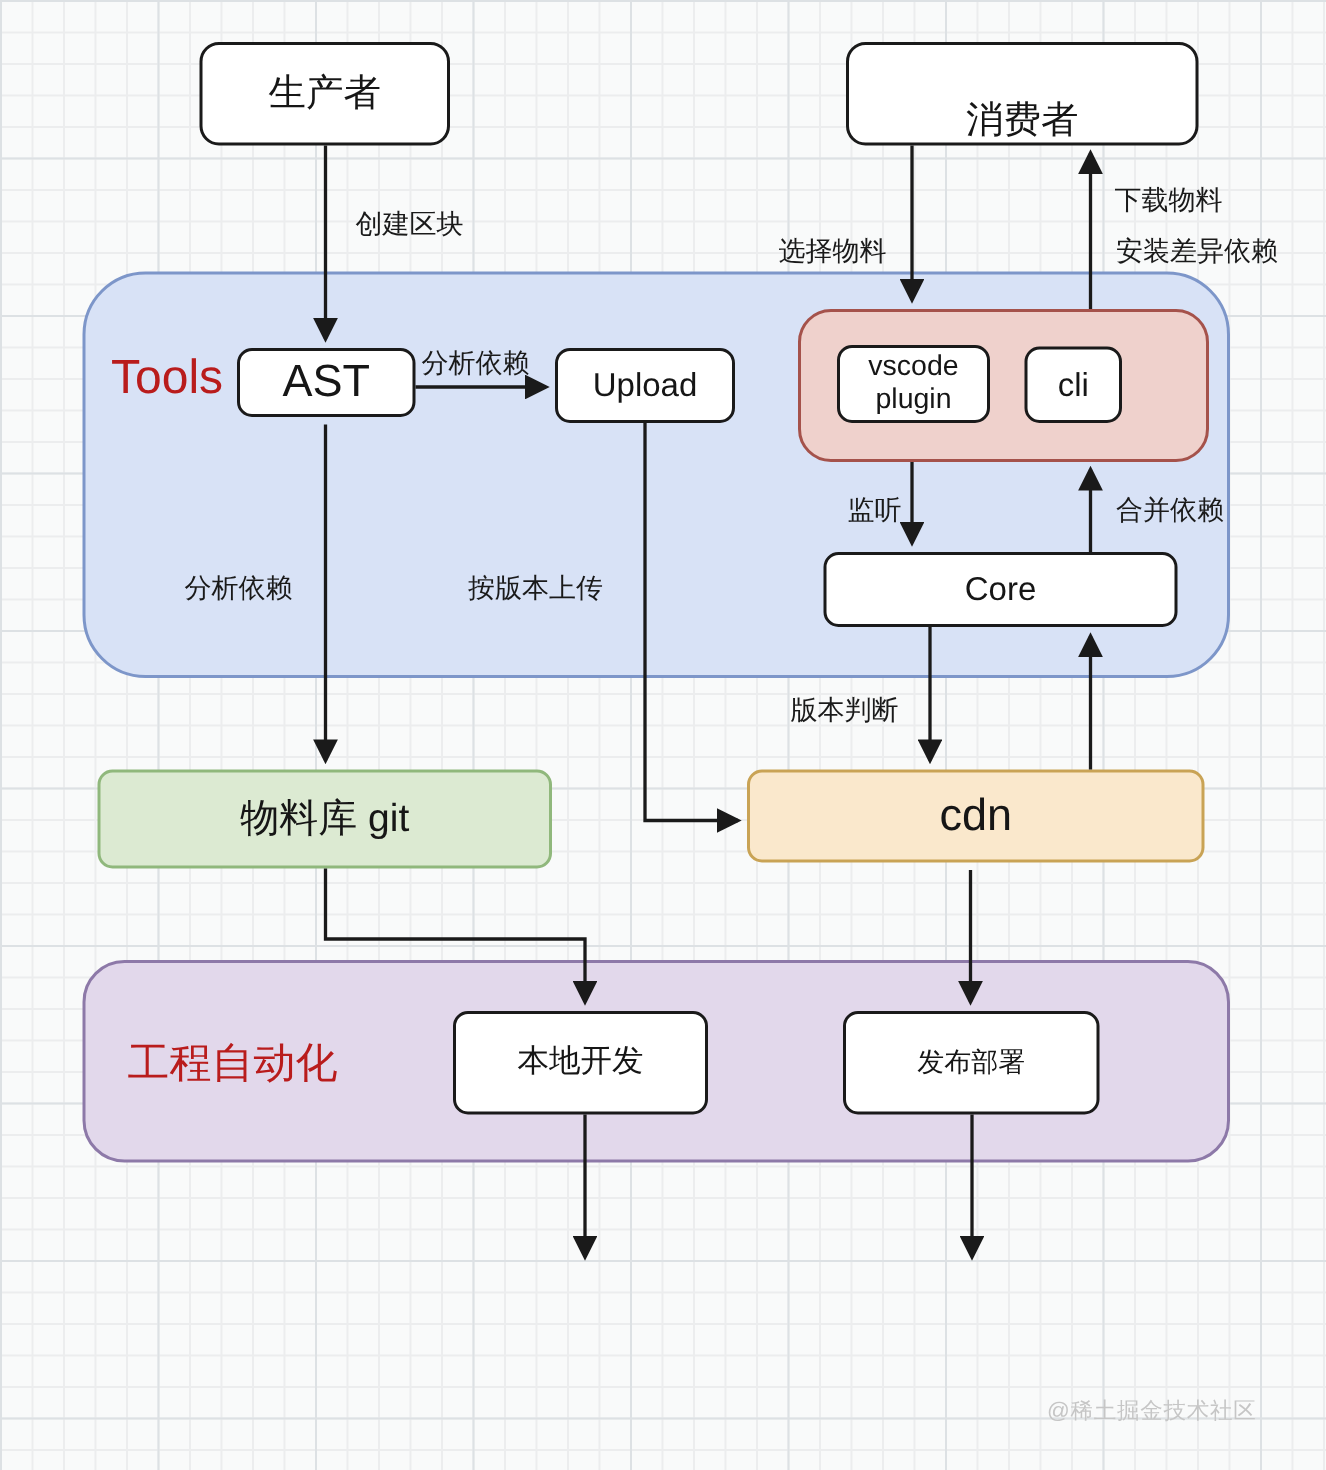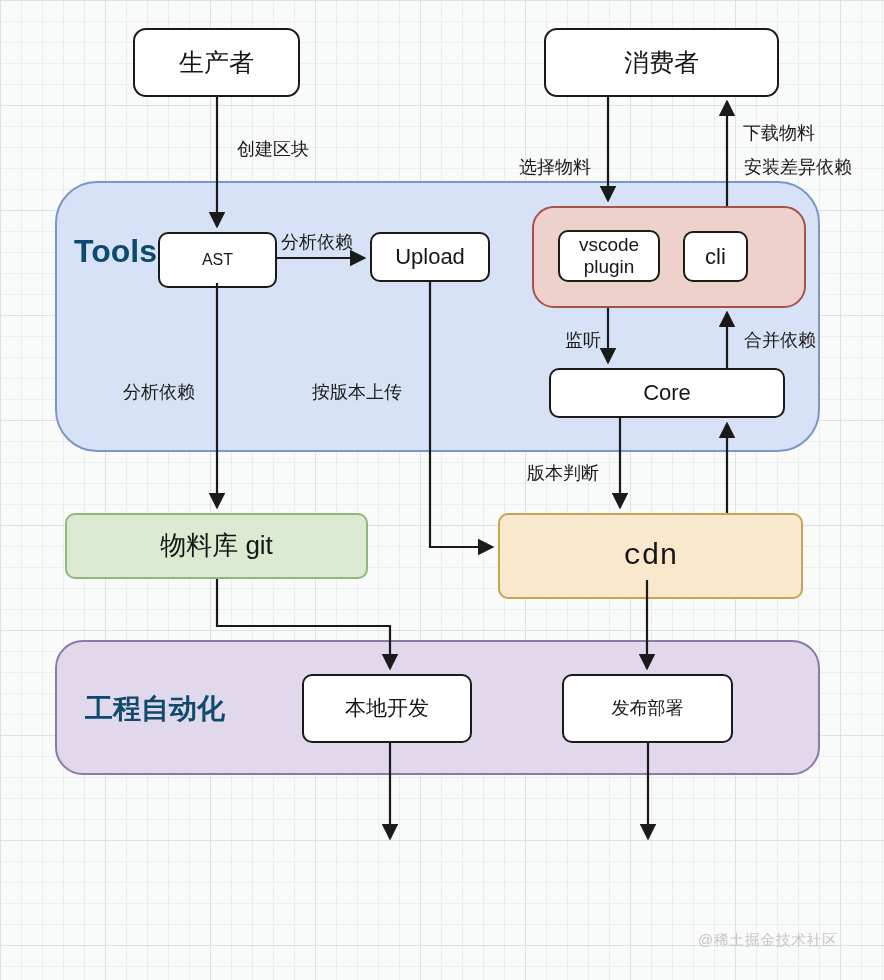--- a/index.html
+++ b/index.html
@@ -20,38 +20,38 @@
     background:#d8e2f6;border:2px solid #7d96c9;border-radius:42px;
   }
   .group-plugins{
     left:532px;top:206px;width:274px;height:102px;
     background:#efd1cc;border:2px solid #a5524b;border-radius:22px;
   }
   .group-automation{
     left:55px;top:640px;width:765px;height:135px;
     background:#e2d8eb;border:2px solid #8d79a8;border-radius:28px;
   }
-  .group-label{position:absolute;white-space:nowrap;color:#0c4a6e;font-weight:bold;}
+  .group-label{position:absolute;white-space:nowrap;color:#b91c1c;}
   .tools-label{left:17px;top:50px;font-size:32px;}
   .automation-label{left:28px;top:48px;font-size:28px;}
   .node{
     position:absolute;box-sizing:border-box;background:#ffffff;
     border:2px solid #1a1a1a;border-radius:10px;
     display:flex;align-items:center;justify-content:center;text-align:center;
     line-height:1.15;
   }
   .n-producer{left:133px;top:28px;width:167px;height:69px;border-radius:13px;font-size:25px;}
-  .n-consumer{left:544px;top:28px;width:235px;height:69px;border-radius:13px;font-size:25px;}
-  .n-ast{left:158px;top:232px;width:119px;height:56px;font-size:16px;}
+  .n-consumer{left:564px;top:28px;width:235px;height:69px;border-radius:13px;font-size:25px;align-items:flex-end;}
+  .n-ast{left:158px;top:232px;width:119px;height:46px;font-size:30px;}
   .n-upload{left:370px;top:232px;width:120px;height:50px;font-size:22px;}
   .n-vscode{left:558px;top:230px;width:102px;height:52px;font-size:19px;padding:18px 10px;}
   .n-cli{left:683px;top:231px;width:65px;height:51px;font-size:22px;}
   .n-core{left:549px;top:368px;width:236px;height:50px;font-size:22px;}
   .n-material{left:65px;top:513px;width:303px;height:66px;background:#dcead2;border:2px solid #90b87c;font-size:26px;}
-  .n-cdn{left:498px;top:513px;width:305px;height:86px;background:#fae8cc;border:2px solid #c9a355;font-size:30px;font-family:Liberation Mono, monospace;}
+  .n-cdn{left:498px;top:513px;width:305px;height:62px;background:#fae8cc;border:2px solid #c9a355;font-size:30px;}
   .n-localdev{left:302px;top:674px;width:170px;height:69px;font-size:21px;}
   .n-deploy{left:562px;top:674px;width:171px;height:69px;font-size:18px;}
   .n-site{left:57px;top:844px;width:763px;height:102px;border-radius:15px;font-size:20px;}
   .edges{position:absolute;left:0;top:0;pointer-events:none;}
   .edge-label{
     position:absolute;white-space:nowrap;font-size:18px;color:#1a1a1a;
   }
   .lbl-create{left:237px;top:137px;}
   .lbl-select{left:519px;top:155px;}
   .lbl-download{left:743px;top:121px;}

